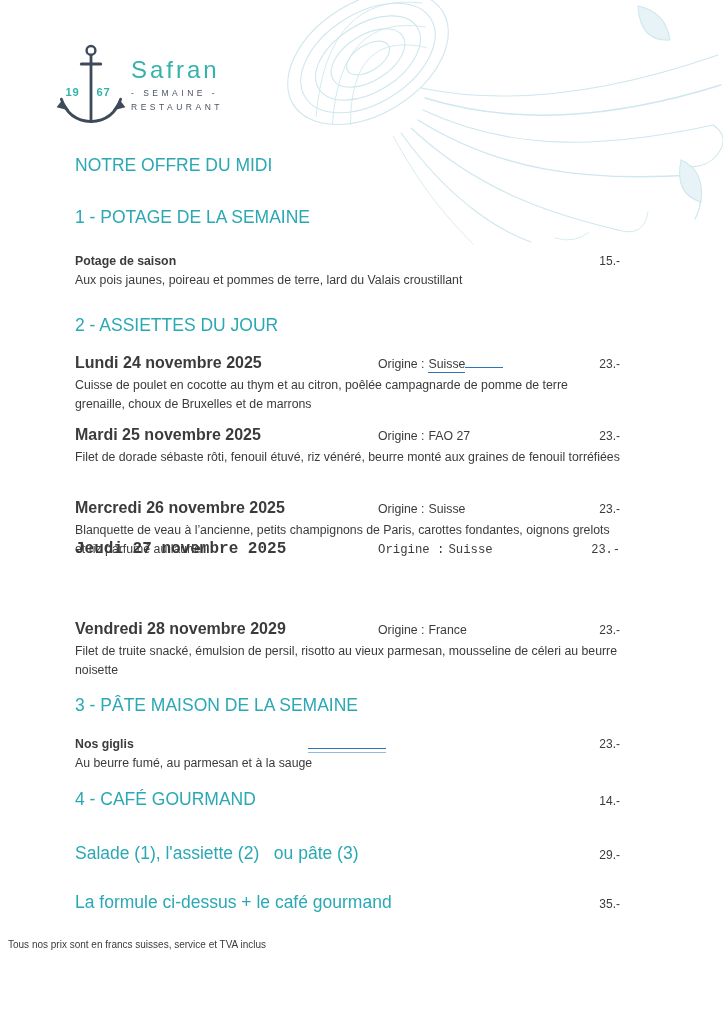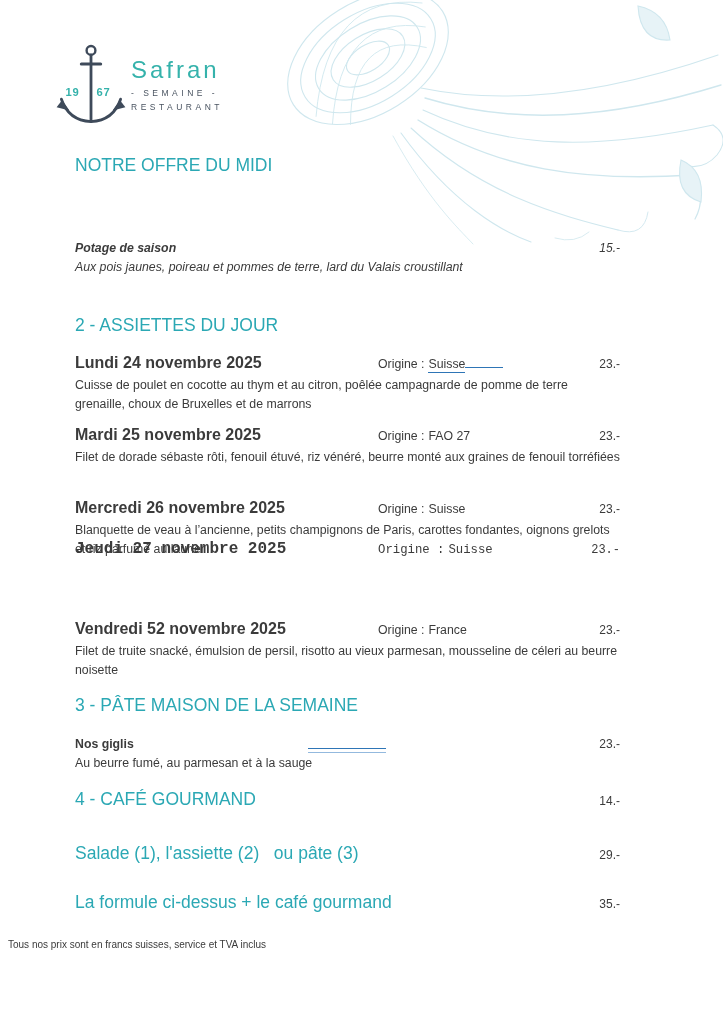--- a/index.html
+++ b/index.html
@@ -94,22 +94,23 @@
     </svg>
     <div class="logo-text">
       <div class="logo-name">Safran</div>
       <div class="logo-sub">- SEMAINE -</div>
       <div class="logo-sub">RESTAURANT</div>
     </div>
   </div>
 
   <div class="col teal-head" style="top:155px;">NOTRE OFFRE DU MIDI</div>
 
+  <div class="col teal-head" style="top:207px;">1 - POTAGE DE LA SEMAINE</div>
 
-  <div class="col body-txt" style="top:239px;font-style:italic;">
+  <div class="col body-txt" style="top:252px;">
     <div class="row">
       <span class="bold">Potage de saison</span>
       <span class="price">15.-</span>
     </div>
     <div>Aux pois jaunes, poireau et pommes de terre, lard du Valais croustillant</div>
   </div>
 
   <div class="col teal-head" style="top:315px;">2 - ASSIETTES DU JOUR</div>
 
   <div class="col body-txt" style="top:353px;">
@@ -142,21 +143,21 @@
   <div class="col body-txt" style="top:540px;font-family:Liberation Mono, monospace;">
     <div class="day-row">
       <span class="day-name">Jeudi 27 novembre 2025</span>
       <span class="day-origin"><span class="origin-label">Origine :</span><span>Suisse</span></span>
       <span class="price">23.-</span>
     </div>
   </div>
 
   <div class="col body-txt" style="top:619px;">
     <div class="day-row">
-      <span class="day-name">Vendredi 52 novembre 2025</span>
+      <span class="day-name">Vendredi 28 novembre 2029</span>
       <span class="day-origin"><span class="origin-label">Origine :</span><span>France</span></span>
       <span class="price">23.-</span>
     </div>
     <div class="desc">Filet de truite snacké, émulsion de persil, risotto au vieux parmesan, mousseline de céleri au beurre noisette</div>
   </div>
 
   <div class="col teal-head" style="top:695px;">3 - PÂTE MAISON DE LA SEMAINE</div>
 
   <div class="col body-txt" style="top:735px;">
     <div class="day-row">

